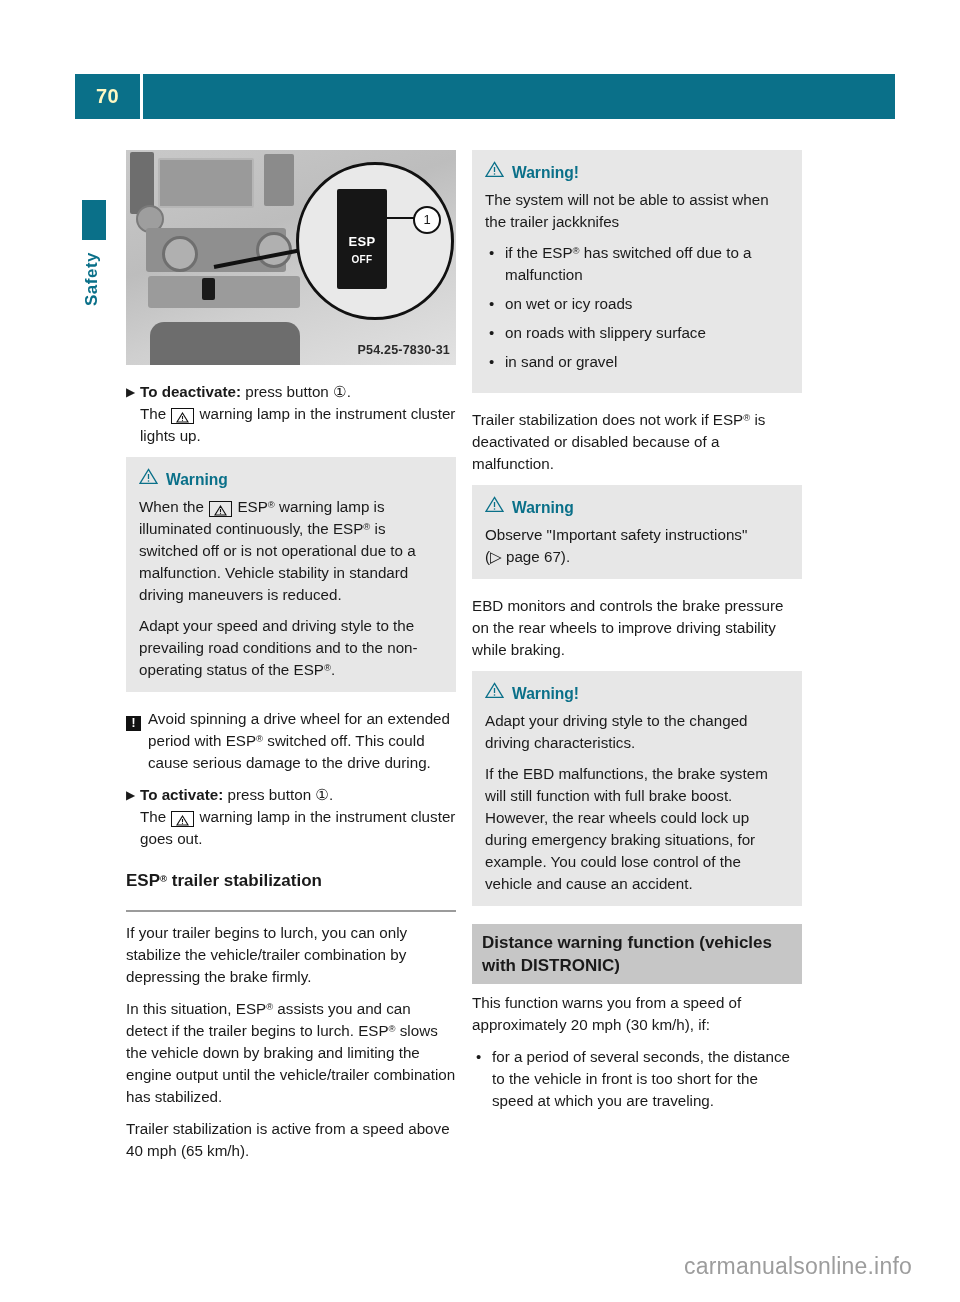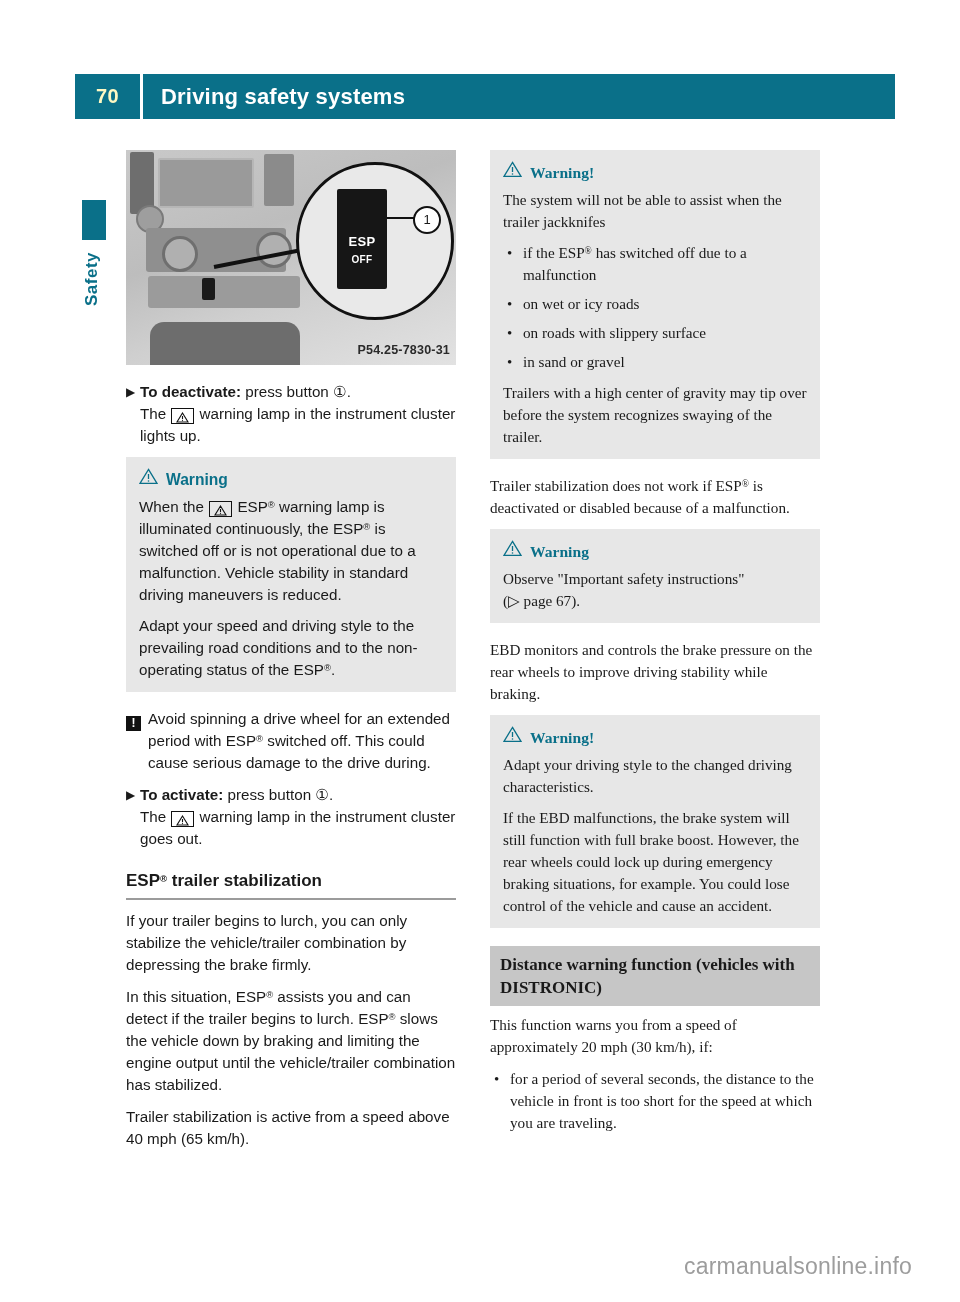--- a/index.html
+++ b/index.html
@@ -76,21 +76,21 @@
 
   
   .col {
     position: absolute;
     top: 150px;
     width: 330px;
     font-size: 15.2px;
     line-height: 22px;
   }
   .col-left  { left: 126px; }
-  .col-right { left: 490px; font-family: Liberation Serif, serif; }
+  .col-right { left: 472px; }
 
   
   .figure {
     width: 330px;
     height: 215px;
     background: #d8d8d8;
     position: relative;
     overflow: hidden;
     margin-bottom: 16px;
   }
@@ -329,21 +329,21 @@
     font-size: 15px;
     padding-left: 4px;
   }
   .bitem-body { flex: 1; }
 
   
   .h2-underline {
     font-size: 17px;
     font-weight: bold;
     border-bottom: 2px solid #9b9b9b;
-    padding-bottom: 6px;
+    padding-bottom: 18px;
     margin: 20px 0 10px 0;
   }
   .h2-bar {
     background: #c6c6c6;
     font-size: 17px;
     font-weight: bold;
     padding: 7px 10px 7px 10px;
     margin: 18px 0 8px 0;
     line-height: 23px;
   }
@@ -362,21 +362,20 @@
     color: #9d9d9d;
     letter-spacing: 0.2px;
   }
 </style>
 </head>
 <body>
 
 <div class="header">
   <div class="header-page">70</div>
   <div class="header-rule"></div>
-  <div class="header-title">Driving safety systems</div>
 </div>
 
 <div class="sidetab">
   <div class="sidetab-mark"></div>
   <div class="sidetab-label">Safety</div>
 </div>
 
 <div class="col col-left">
 
   <div class="figure">
@@ -483,21 +482,20 @@
       </div>
       <div class="bitem">
         <div class="bullet">•</div>
         <div class="bitem-body">on roads with slippery surface</div>
       </div>
       <div class="bitem">
         <div class="bullet">•</div>
         <div class="bitem-body">in sand or gravel</div>
       </div>
     </div>
-    <p>Trailers with a high center of gravity may tip over before the system recognizes swaying of the trailer.</p>
   </div>
 
   <p><span>Trailer stabilization does not work if ESP</span><sup class="reg">®</sup><span> is deactivated or disabled because of a malfunction.</span></p>
 
 
   <div class="warnbox" style="margin-top:0;">
     <div class="warnbox-head">
       <span><svg width="19" height="17" viewBox="0 0 19 17">
             <path d="M9.5 1.4 L18 15.4 L1 15.4 Z" fill="none" stroke="#0a7089" stroke-width="1.3"></path>
             <line x1="9.5" y1="6" x2="9.5" y2="11" stroke="#0a7089" stroke-width="1.3"></line>

